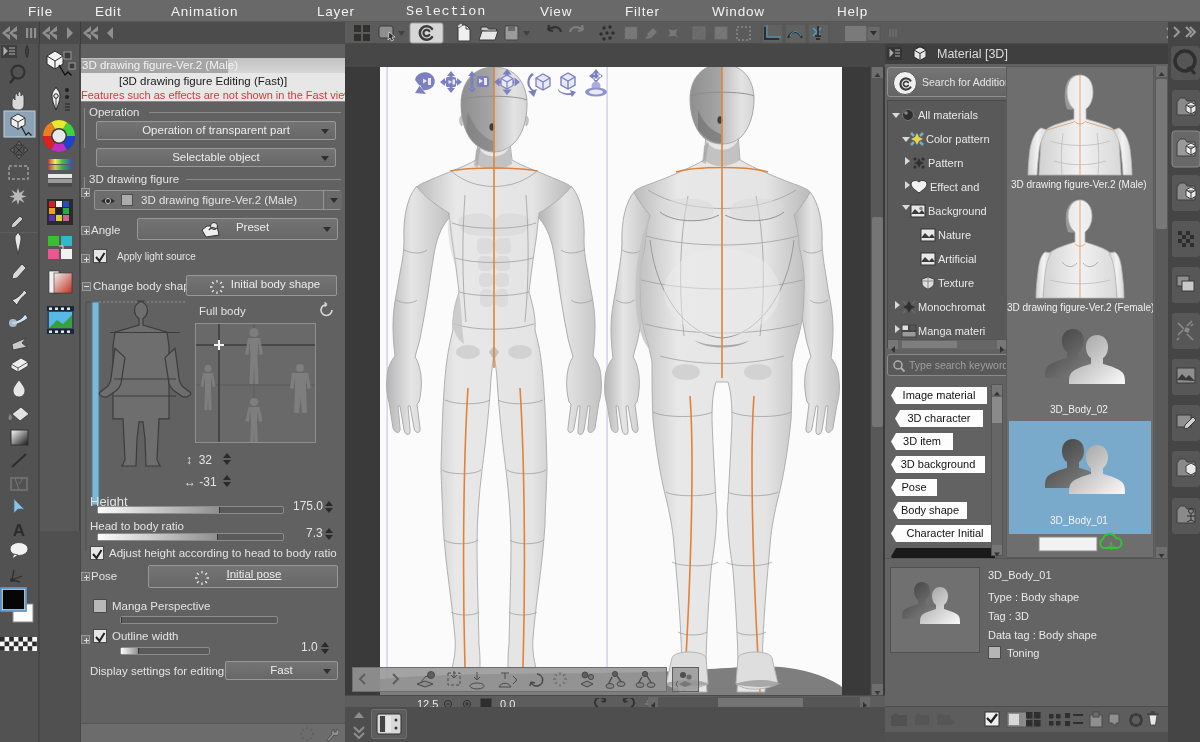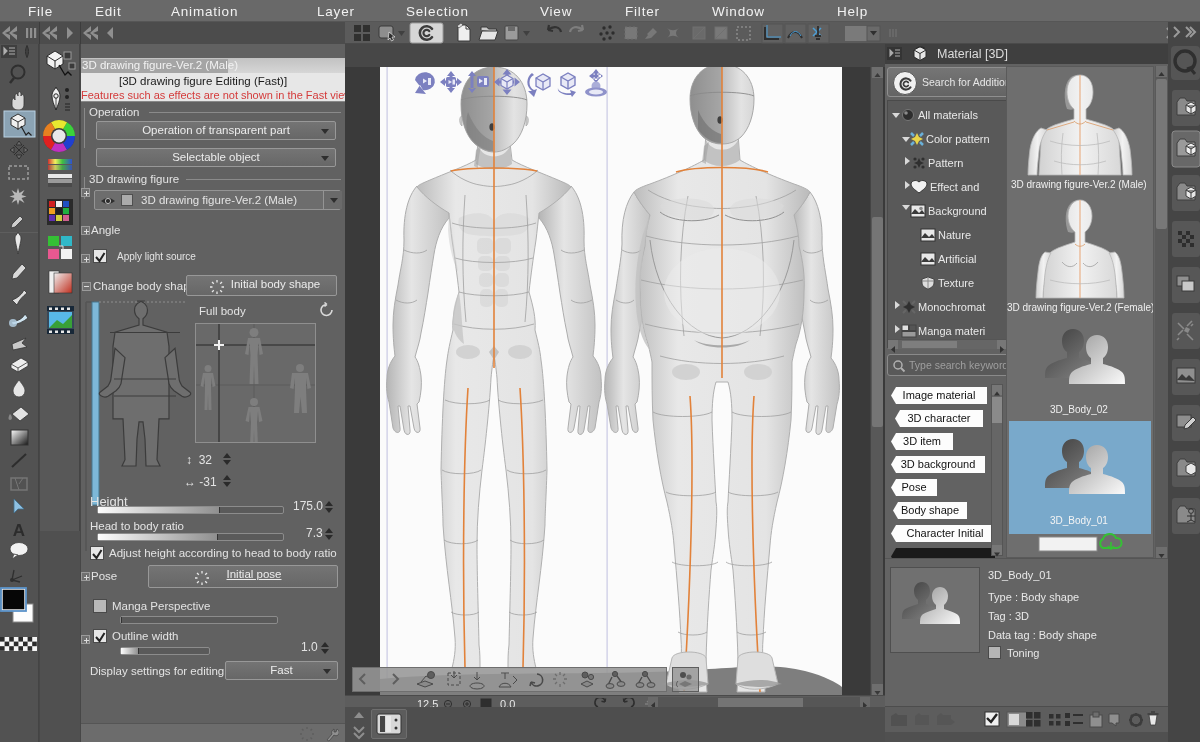--- a/index.html
+++ b/index.html
@@ -28,21 +28,21 @@
 </style>
 </head>
 <body>
 <div id="app">
 
   <div class="abs" style="left:0;top:0;width:1200px;height:22px;background:#696969;border-bottom:1px solid #565656;">
     <div class="abs txt" style="left:28px;top:4px;font-size:13.5px;letter-spacing:0.8px;color:#f2f2f2;">File</div>
     <div class="abs txt" style="left:95px;top:4px;font-size:13.5px;letter-spacing:0.8px;color:#f2f2f2;">Edit</div>
     <div class="abs txt" style="left:171px;top:4px;font-size:13.5px;letter-spacing:0.8px;color:#f2f2f2;">Animation</div>
     <div class="abs txt" style="left:317px;top:4px;font-size:13.5px;letter-spacing:0.8px;color:#f2f2f2;">Layer</div>
-    <div class="abs txt" style="left:406px;top:4px;font-size:13.5px;letter-spacing:0.8px;color:#f2f2f2;">Selection</div>
+    <div class="abs txt" style="left:406px;top:4px;font-size:13.5px;letter-spacing:0.8px;color:#f2f2f2;font-family:Liberation Mono, monospace;">Selection</div>
     <div class="abs txt" style="left:540px;top:4px;font-size:13.5px;letter-spacing:0.8px;color:#f2f2f2;">View</div>
     <div class="abs txt" style="left:625px;top:4px;font-size:13.5px;letter-spacing:0.8px;color:#f2f2f2;">Filter</div>
     <div class="abs txt" style="left:712px;top:4px;font-size:13.5px;letter-spacing:0.8px;color:#f2f2f2;">Window</div>
     <div class="abs txt" style="left:837px;top:4px;font-size:13.5px;letter-spacing:0.8px;color:#f2f2f2;">Help</div>
   </div>
 
   <div class="abs" style="left:0;top:22px;width:345px;height:22px;background:#4c4c4c;">
     <svg class="abs" style="left:0;top:0;" width="345" height="22" viewBox="0 0 345 22">
       <g fill="#8f8f8f">
         <path d="M10 4 l0 5 -5 2 5 2 0 5 -8 -7 z M17 4 l0 5 -5 2 5 2 0 5 -8 -7 z"></path>
@@ -360,20 +360,27 @@
         </svg>
       <div class="abs" style="left:26px;top:3px;width:12px;height:12px;background:#ababab;border:1px solid #4f4f4f;"></div>
       <div class="abs txt" style="left:46px;top:3px;font-size:11.5px;">3D drawing figure-Ver.2 (Male)</div>
       <div class="abs" style="left:228px;top:0px;width:19px;height:18px;background:#6a6a6a;border-left:1px solid #949494;">
           <span class="dda" style="right:4px;"></span>
         </div>
     </div>
 
     <div class="plus abs" style="left:0px;top:182px;"></div>
     <div class="abs txt" style="left:10px;top:180px;font-size:11.5px;">Angle</div>
+    <div class="cspbtn abs" style="left:56px;top:174px;width:201px;height:22px;">
+      <svg class="abs" style="left:62px;top:2px;" width="22" height="18" viewBox="0 0 22 18">
+          <path d="M2 9 l5 -4 10 0 2 9 -13 2 z" fill="#f0f0f0" stroke="#333"></path>
+          <circle cx="14" cy="5" r="3.5" fill="#e8e8e8" stroke="#333"></circle>
+          <path d="M9 9 c2 -3 5 -3 7 -1" fill="none" stroke="#333" stroke-width="1.4"></path>
+        </svg>
+      <span style="margin-left:30px;">Preset</span><span class="dda"></span></div>
 
     <div class="plus abs" style="left:0px;top:210px;"></div>
     <div class="cbx abs" style="left:12px;top:205px;"><svg width="13" height="13">
           <path d="M2 6 l3.5 4 5 -8" fill="none" stroke="#222" stroke-width="2"></path>
         </svg></div>
     <div class="abs txt" style="left:36px;top:207px;font-size:10px;">Apply light source</div>
 
     <div class="abs" style="left:1px;top:238px;width:9px;height:9px;background:#707070;border:1px solid #9a9a9a;">
         <div class="abs" style="left:1px;top:3px;width:5px;height:1px;background:#ddd;"></div>
       </div>

